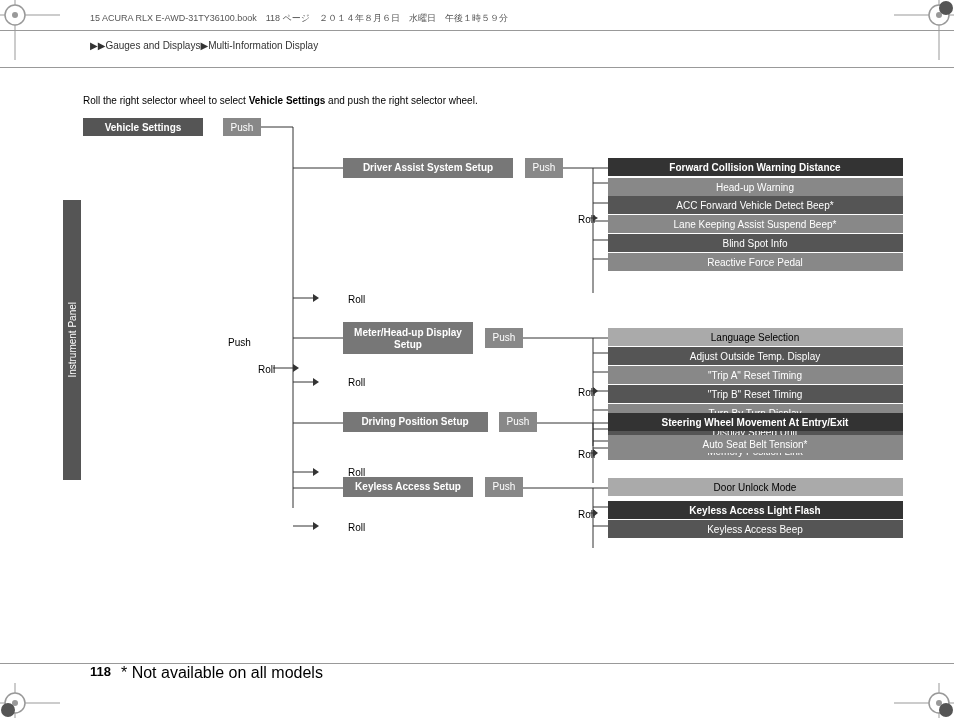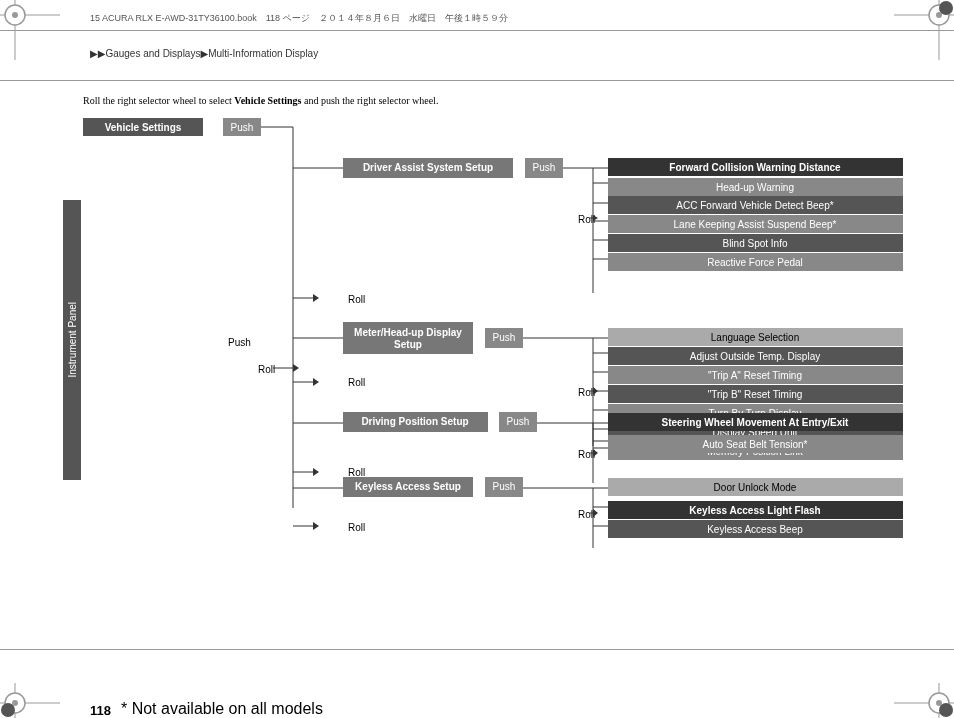--- a/index.html
+++ b/index.html
@@ -23,59 +23,59 @@
       width: 100%;
       height: 100%;
     }
 
     
     .header {
       position: absolute;
       top: 0;
       left: 0;
       right: 0;
-      height: 81px;
+      height: 68px;
       border-bottom: 1px solid #999;
     }
 
     .header-top-line {
       position: absolute;
       top: 30px;
       left: 0;
       right: 0;
       height: 1px;
       background: #999;
     }
 
     .header-text {
       position: absolute;
-      top: 48px;
+      top: 40px;
       left: 90px;
       font-size: 10px;
       color: #333;
     }
 
     .header-file-info {
       position: absolute;
       top: 12px;
       left: 90px;
       font-size: 9px;
       color: #555;
     }
 
     
     .footer {
       position: absolute;
       bottom: 0;
       left: 0;
       right: 0;
-      height: 69px;
+      height: 55px;
       border-top: 1px solid #999;
       display: flex;
-      align-items: flex-end;
+      align-items: flex-start;
       padding: 0 90px;
     }
 
     .footer-page {
       font-size: 13px;
       font-weight: bold;
       margin-right: 10px;
     }
 
     .footer-note {
@@ -124,21 +124,20 @@
     }
 
     .section-title::before {
       content: "■";
       font-size: 10px;
     }
 
     .intro-text {
       font-size: 10px;
       margin-bottom: 12px;
-      font-family: Liberation Serif, serif;
     }
 
     
     .flow-diagram {
       position: relative;
       width: 100%;
       height: 430px;
     }
   </style>
 </head>

